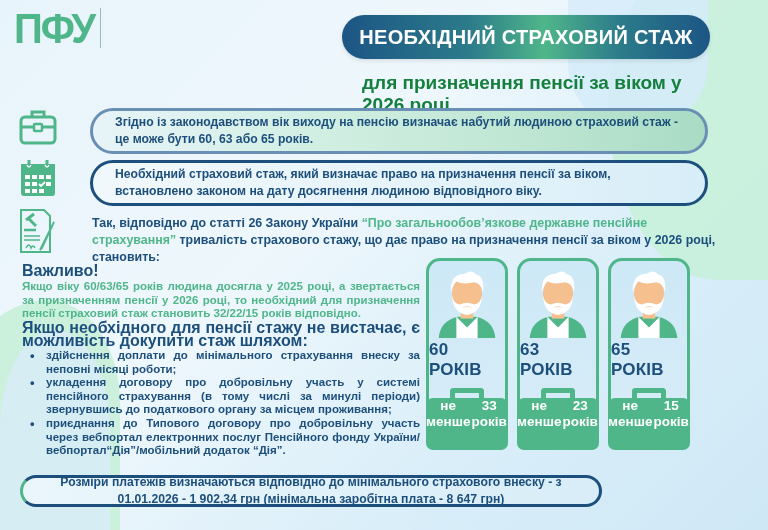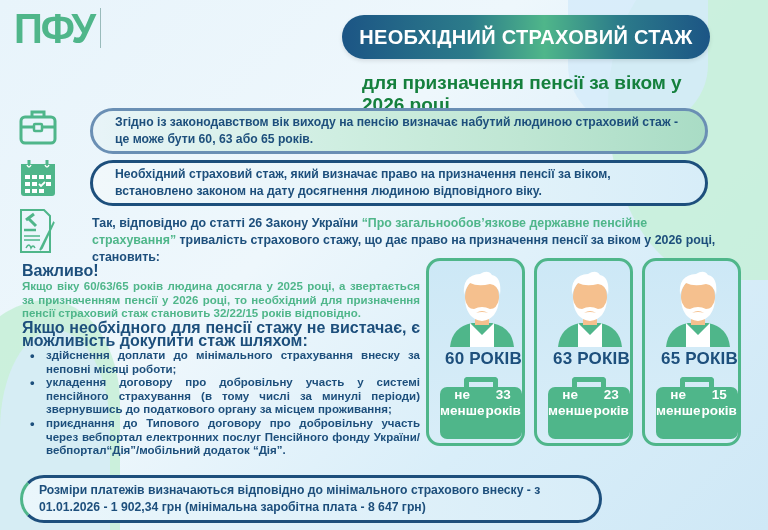--- a/index.html
+++ b/index.html
@@ -48,40 +48,40 @@
   .important { position: absolute; left: 22px; top: 262px; width: 398px; }
   .important h3 { font-size: 16px; color: #1d4f7c; font-weight: 700; line-height: 18px; }
   .imp-green { color: #4fb68a; font-weight: 700; font-size: 11.5px; line-height: 13.6px; text-align: justify; }
   .imp-blue { color: #1d4f7c; font-weight: 700; font-size: 16px; line-height: 13.6px; text-align: justify; }
   .imp-list { list-style: none; margin-top: 1px; }
   .imp-list li { position: relative; padding-left: 24px; font-weight: 700; font-size: 11.5px; line-height: 13.6px; color: #1d4f7c; text-align: justify; }
   .imp-list li::before { content: "•"; position: absolute; left: 8px; top: 0; font-size: 13px; }
 
   .cards { position: absolute; left: 426px; top: 258px; display: flex; gap: 9px; }
   .card {
-    width: 99px; height: 188px; border: 3px solid #4fb68a; border-radius: 14px;
+    width: 82px; height: 188px; border: 3px solid #4fb68a; border-radius: 14px;
     background: linear-gradient(180deg, #cde8f6 0%, #d8edf8 100%);
-    display: flex; flex-direction: column; align-items: flex-end; position: relative;
+    display: flex; flex-direction: column; align-items: center; position: relative;
   }
   .avatar { width: 80px; height: 78px; margin-top: 8px; }
   .age { font-weight: 700; font-size: 17px; color: #1d4f7c; margin-top: 2px; letter-spacing: 0.2px; }
   .case { position: relative; margin-top: 8px; width: 82px; height: 62px; }
   .case-handle { position: absolute; left: 24px; top: 0; width: 34px; height: 12px; border: 5px solid #4fb68a; border-bottom: none; border-radius: 4px 4px 0 0; }
   .case-body {
     position: absolute; left: 0; top: 10px; width: 82px; height: 52px; background: #4fb68a; border-radius: 7px;
     color: #fff; font-weight: 700; font-size: 13.5px; line-height: 16px; text-align: center;
     display: flex; justify-content: center;
   }
 
   .footer-pill {
-    position: absolute; left: 20px; top: 475px; width: 582px; height: 48px;
+    position: absolute; left: 20px; top: 475px; width: 582px; height: 32px;
     border: 3px solid #1d4f7c; border-left-color: #4fb68a; border-radius: 24px;
     background: linear-gradient(90deg, #eaf6fb 0%, #d8edf8 100%);
     padding: 4px 16px; font-weight: 700; font-size: 12.2px; line-height: 17px; color: #1d4f7c;
-    display: flex; align-items: center;
+    display: flex; align-items: center; text-align: center;
   }
 </style>
 </head>
 <body>
 
 <div class="bg-shape bg-green-tr"></div>
 <div class="bg-shape bg-blue-tr"></div>
 <div class="bg-shape bg-green-bl"></div>
 <div class="bg-shape bg-blue-bl"></div>
 

